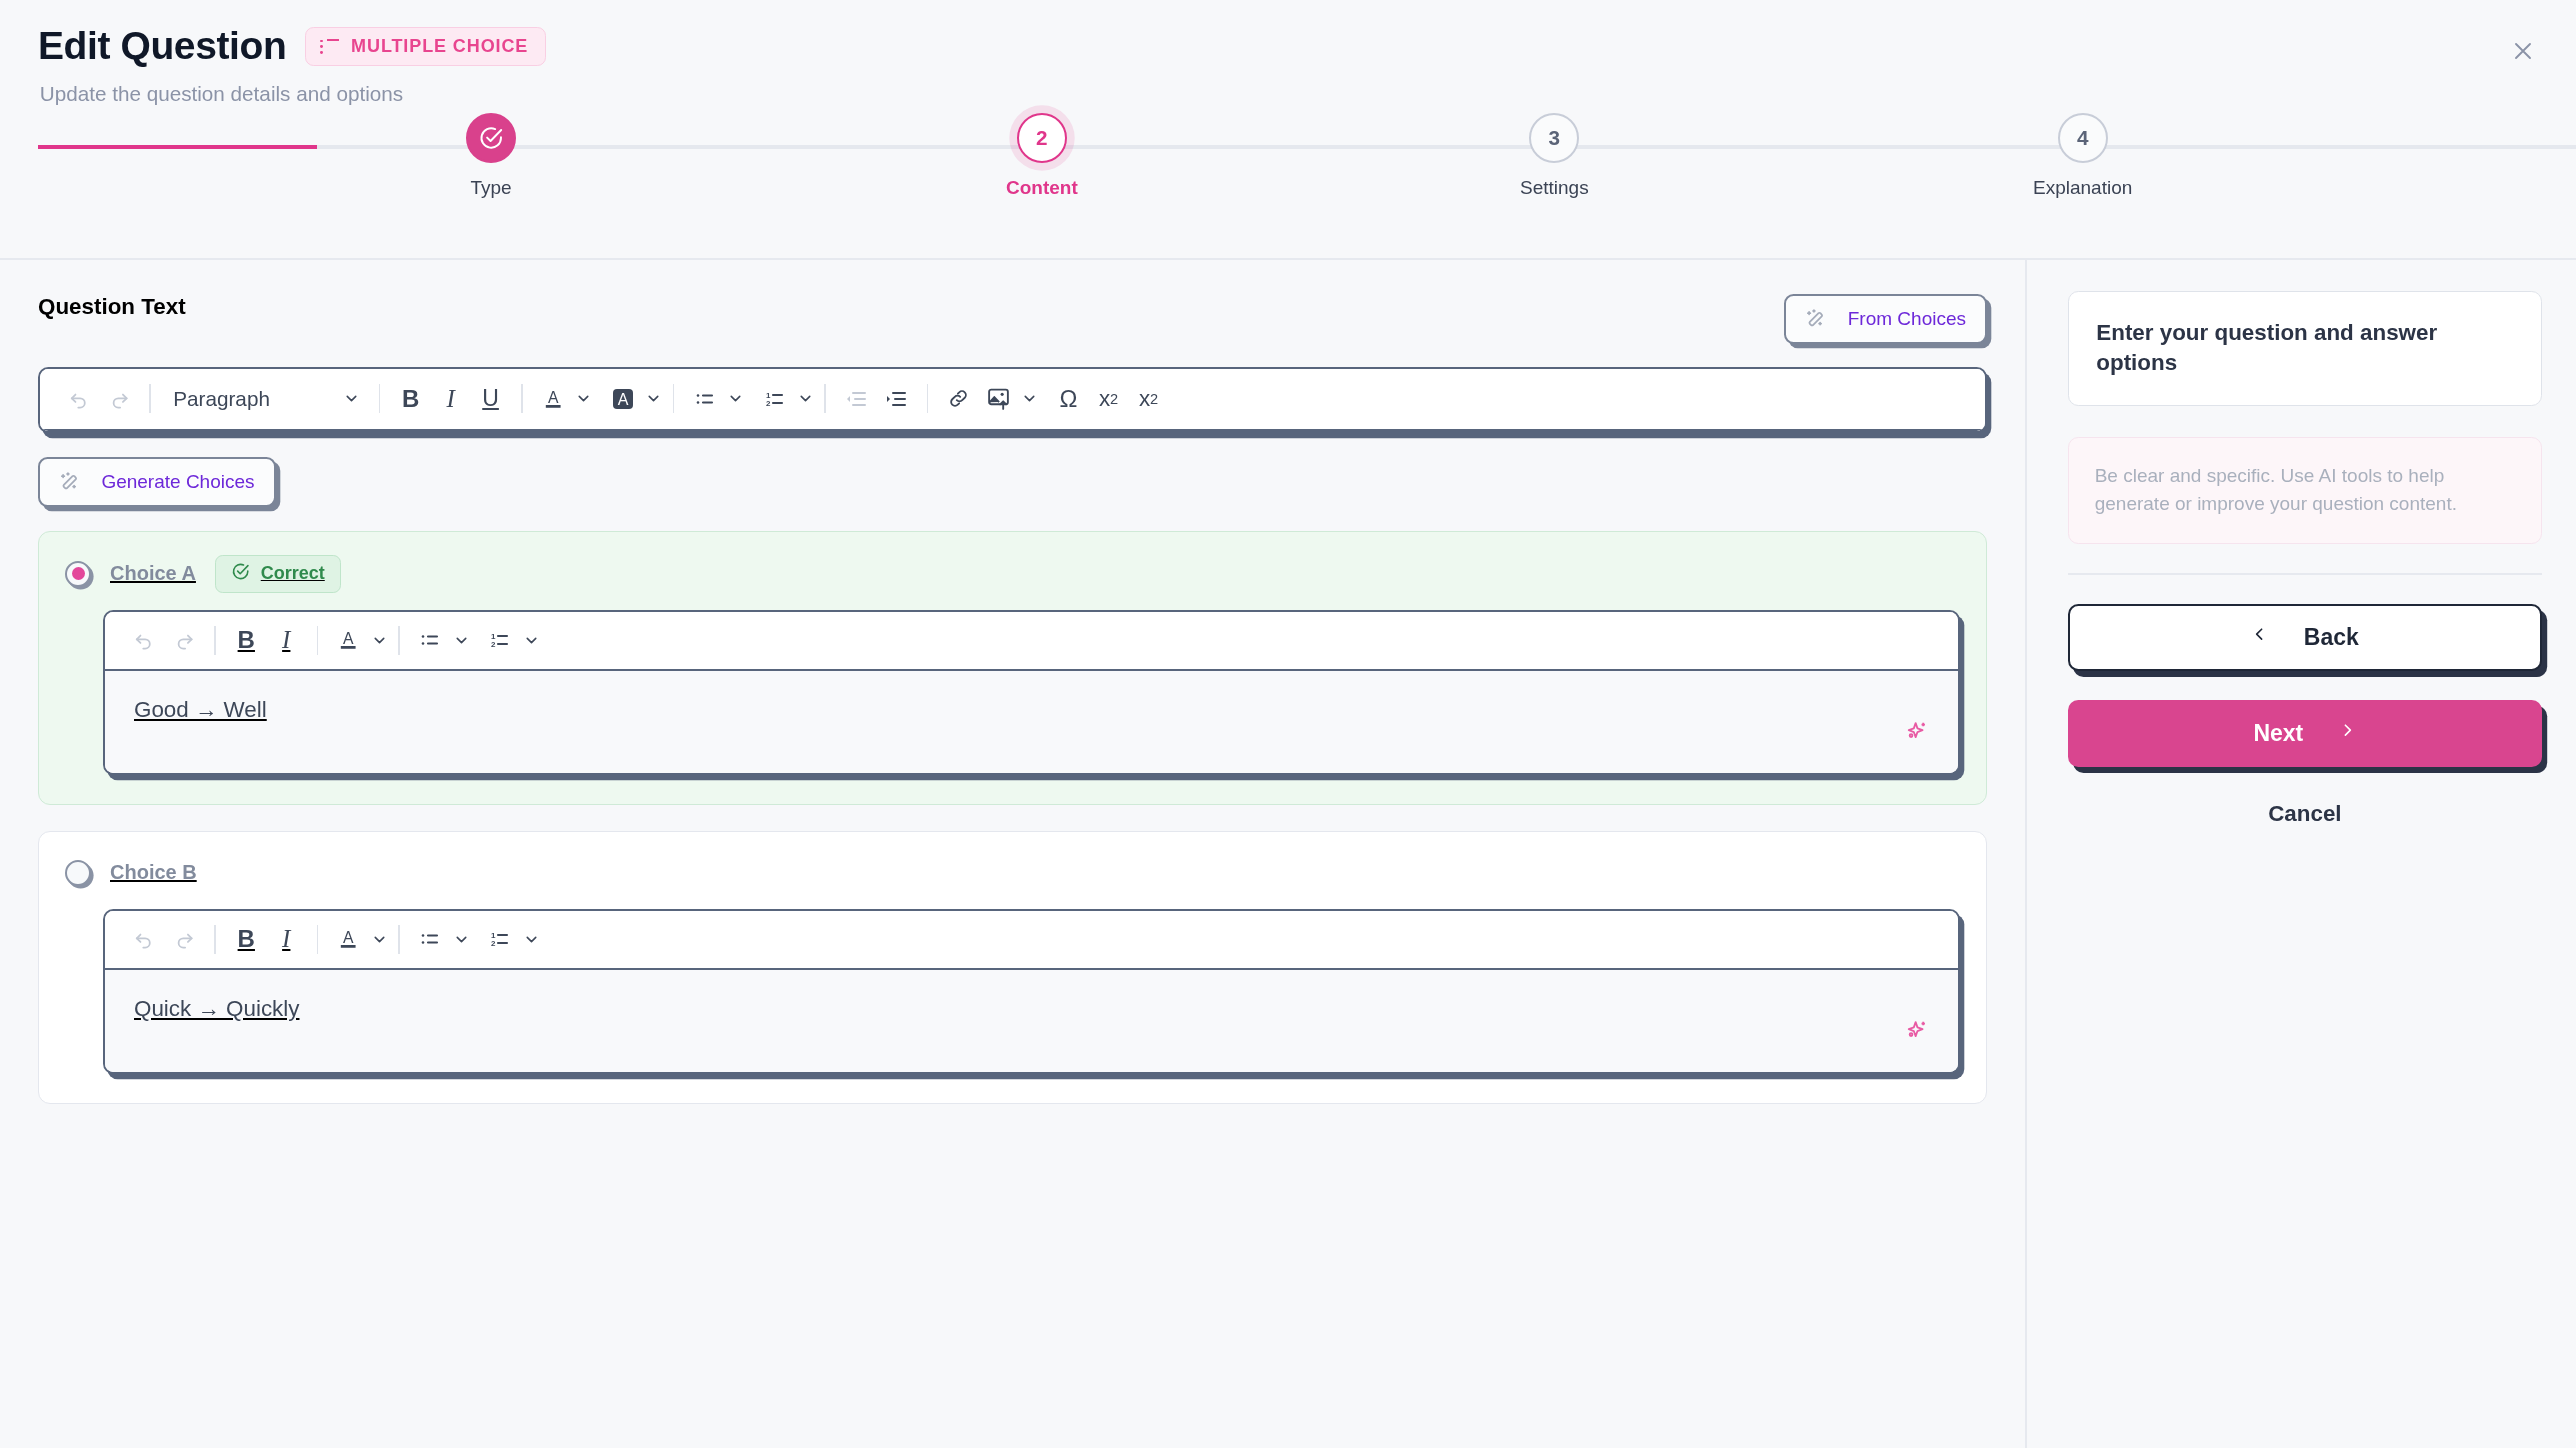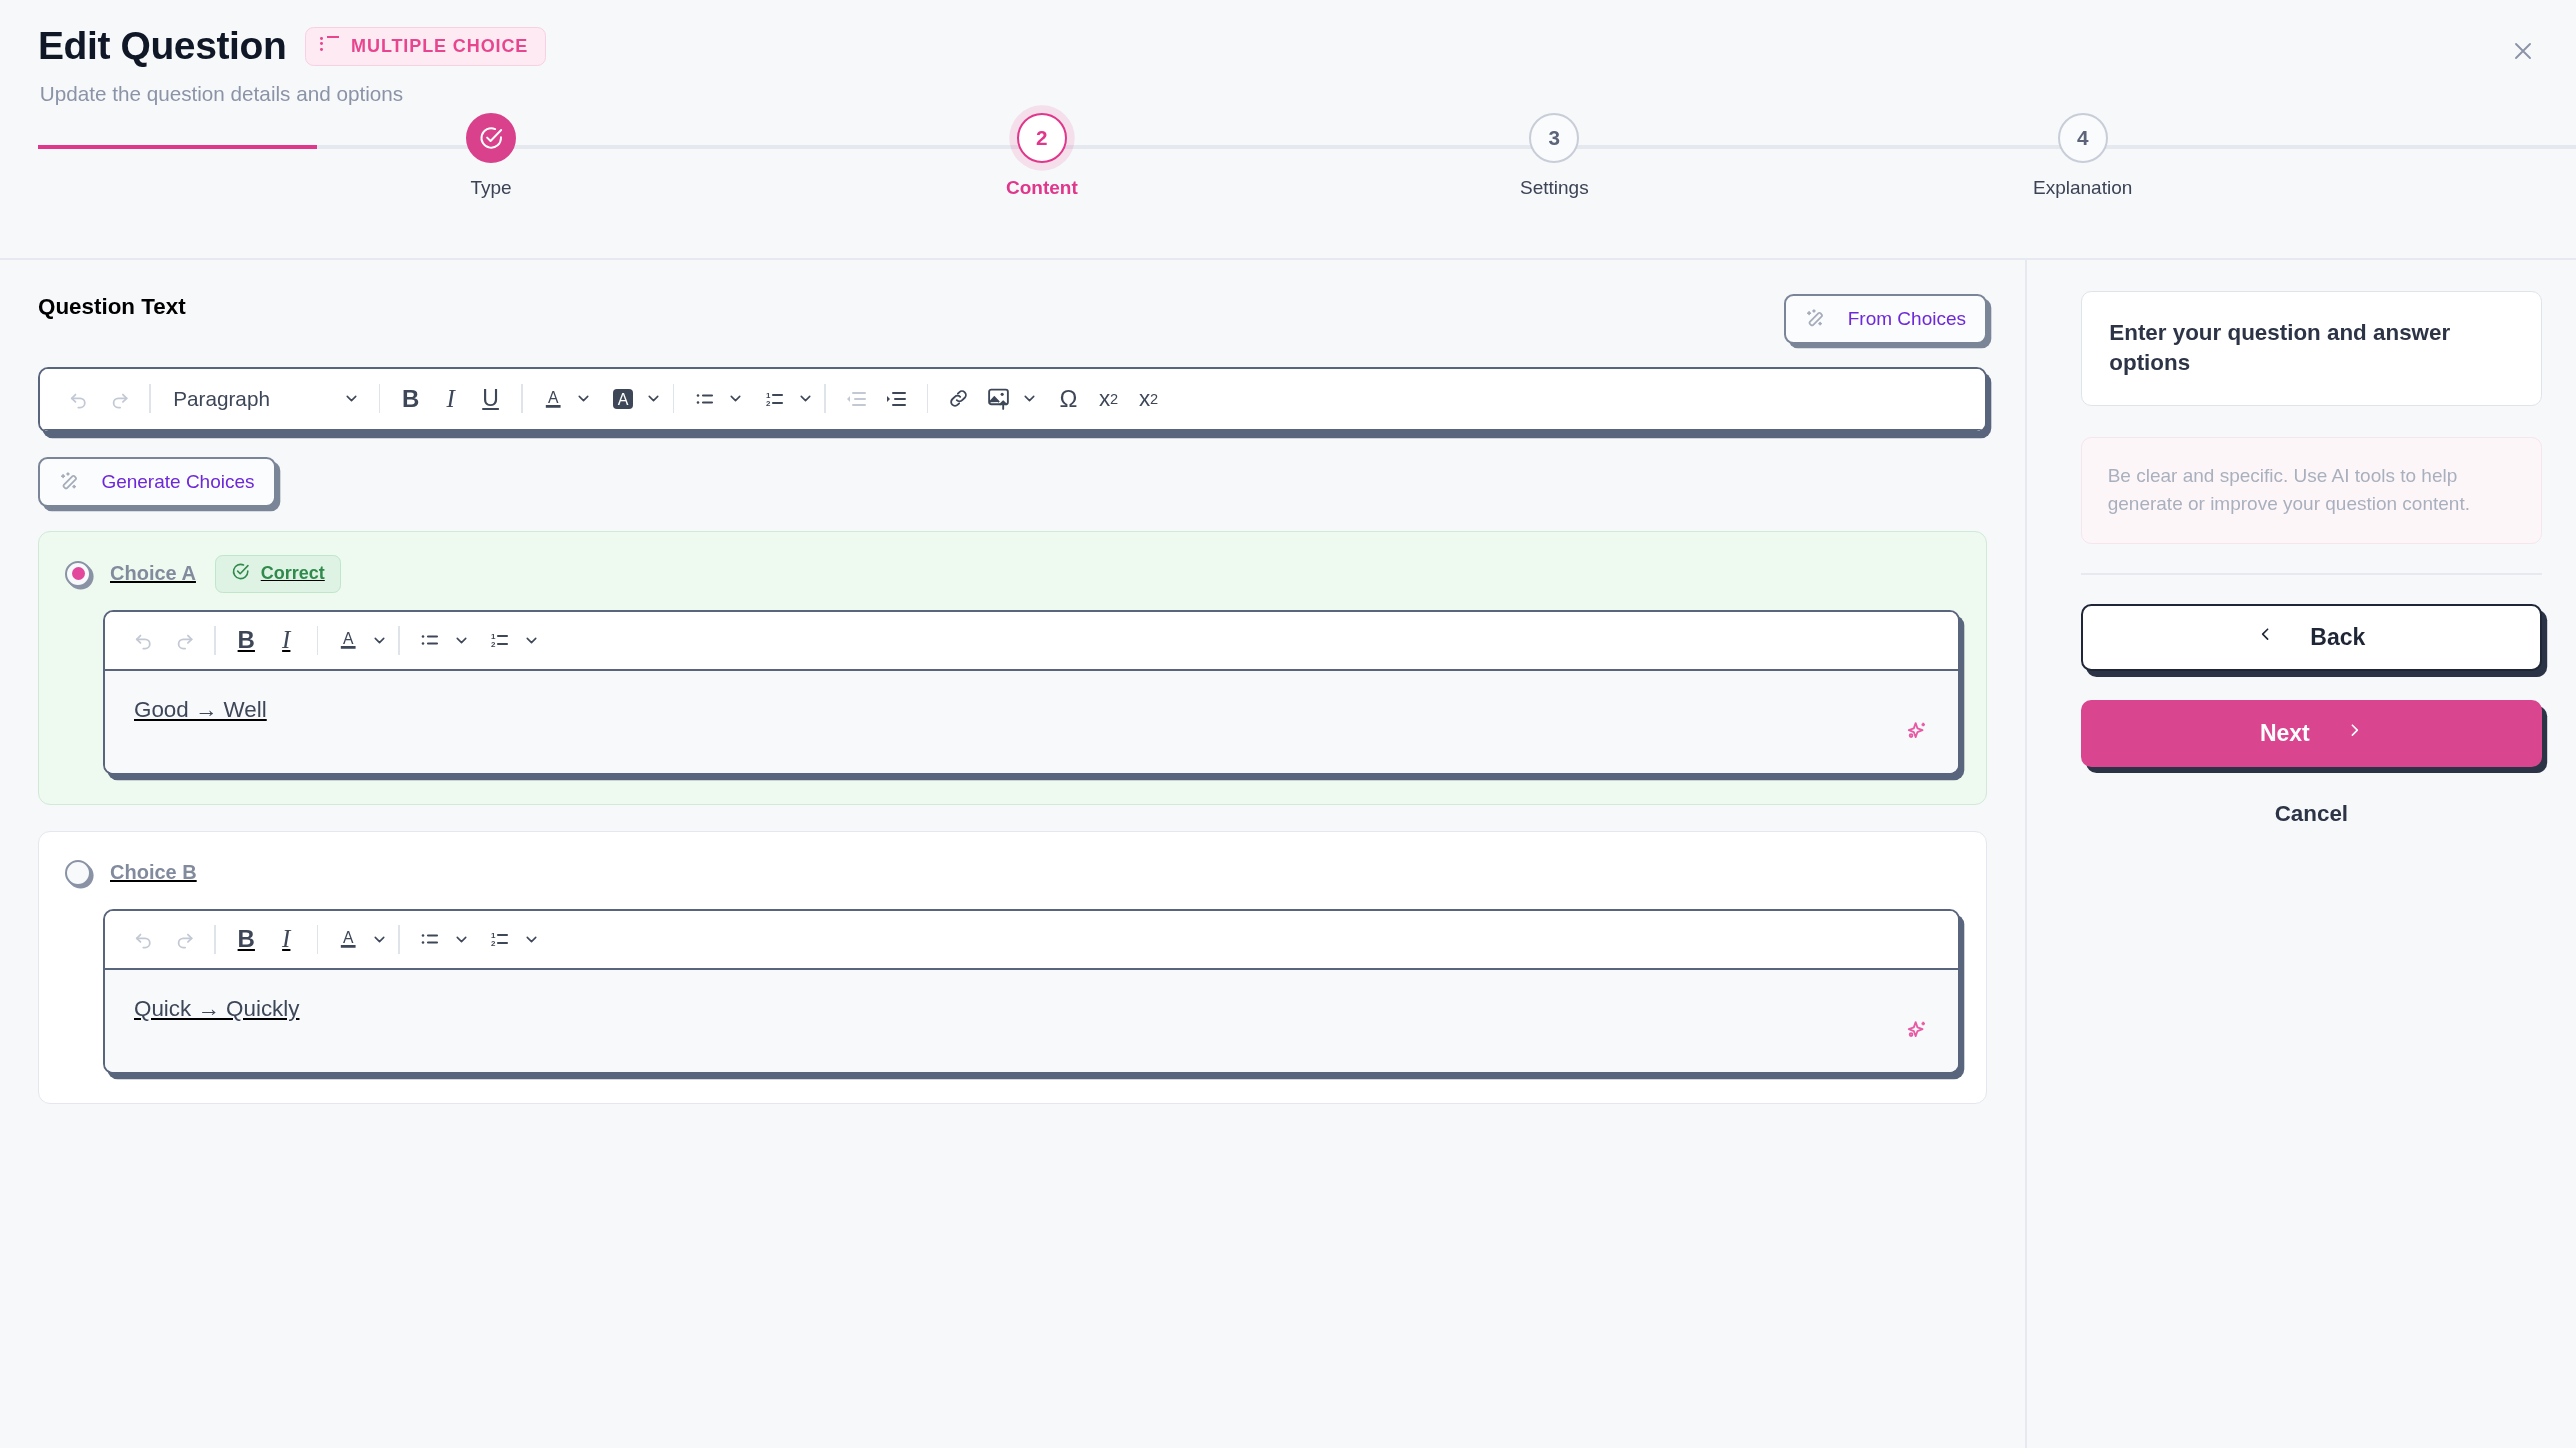--- a/index.html
+++ b/index.html
@@ -13,21 +13,21 @@
   .app { position: relative; width: 2576px; height: 1448px; background: #f7f8fa; }
 
   
   .header { position: relative; padding: 26px 38px 0 38px; height: 258px; }
   .title-row { display: flex; align-items: center; gap: 19px; }
   .page-title {
     font-size: 39px; font-weight: 700; color: #101828; letter-spacing: -0.4px;
     line-height: 1.05; margin: 0;
   }
   .type-badge {
-    display: inline-flex; gap: 12px;
+    display: inline-flex; align-items: center; gap: 12px;
     background: #fdeaf3; border: 1.7px solid #f9cfe3; border-radius: 8.6px;
     padding: 7.7px 17px 7.7px 13.8px; color: #e8458f; font-size: 18px;
     font-weight: 600; letter-spacing: 0.9px;
   }
   .type-badge .bi { display: inline-block; width: 19px; height: 15.5px; position: relative; }
   .type-badge .bi i {
     position: absolute; left: 6.9px; height: 2.2px; width: 12px; background: #e8458f; border-radius: 1.7px;
   }
   .type-badge .bi i:nth-child(1) { top: 0.9px; }
   .type-badge .bi i:nth-child(2) { top: 6.5px; }
@@ -69,21 +69,21 @@
   }
   .step-label { margin-top: 13.8px; font-size: 19px; color: #3b4354; font-weight: 500; white-space: nowrap; }
   .step.current .step-label { color: #e0368b; font-weight: 600; }
 
   .hdr-divider { position: absolute; left: 0; right: 0; top: 258px; height: 1.7px; background: #e6e9ef; }
 
   
   .body { position: absolute; left: 0; top: 260px; right: 0; bottom: 0; display: flex; }
   .main { width: 2025px; padding: 34px 38px 0 38px; position: relative; overflow: hidden; }
   .vdiv { width: 1.7px; background: #e6e9ef; }
-  .side { flex: 1; padding: 31px 34px 0 54px; }
+  .side { flex: 1; padding: 31px 34px 0 41px; }
 
   
   .sec-head { display: flex; align-items: flex-start; justify-content: space-between; }
   .sec-title { font-size: 22.4px; font-weight: 700; color: #000000; margin: 0; }
   .sec-sub { font-size: 18px; color: #99a0b0; margin: 7.7px 0 0 0; }
 
   .ai-btn {
     display: inline-flex; align-items: center; gap: 20px;
     background: #fbfcfd; border: 2.2px solid #7b8598; border-radius: 9.5px;
     box-shadow: 4.3px 4.3px 0 0 #7b8598;

